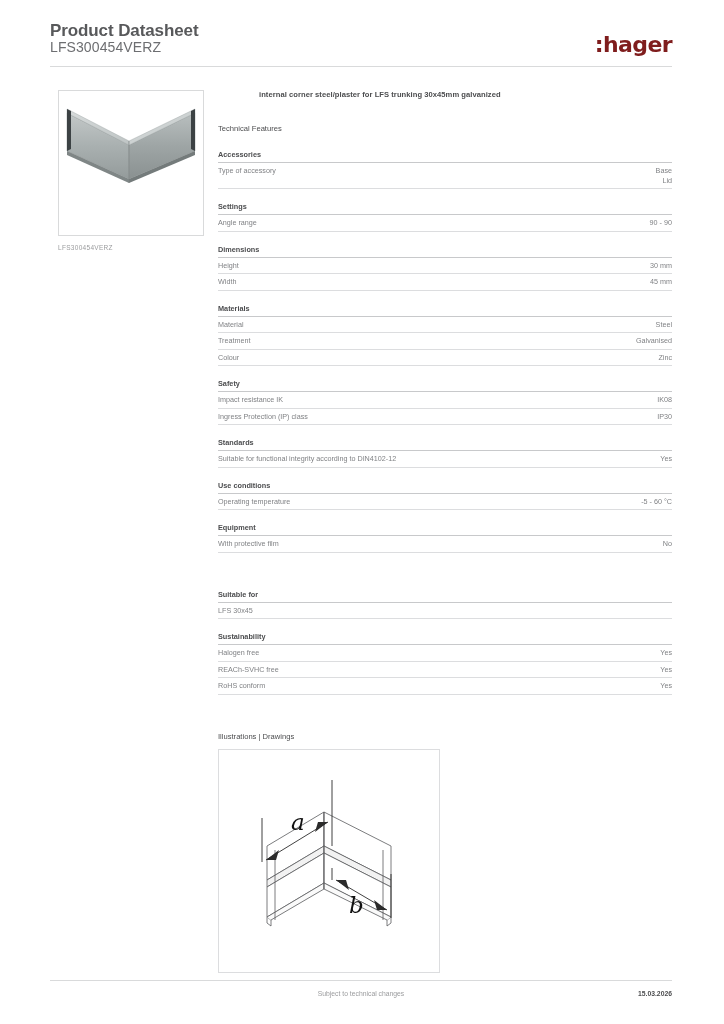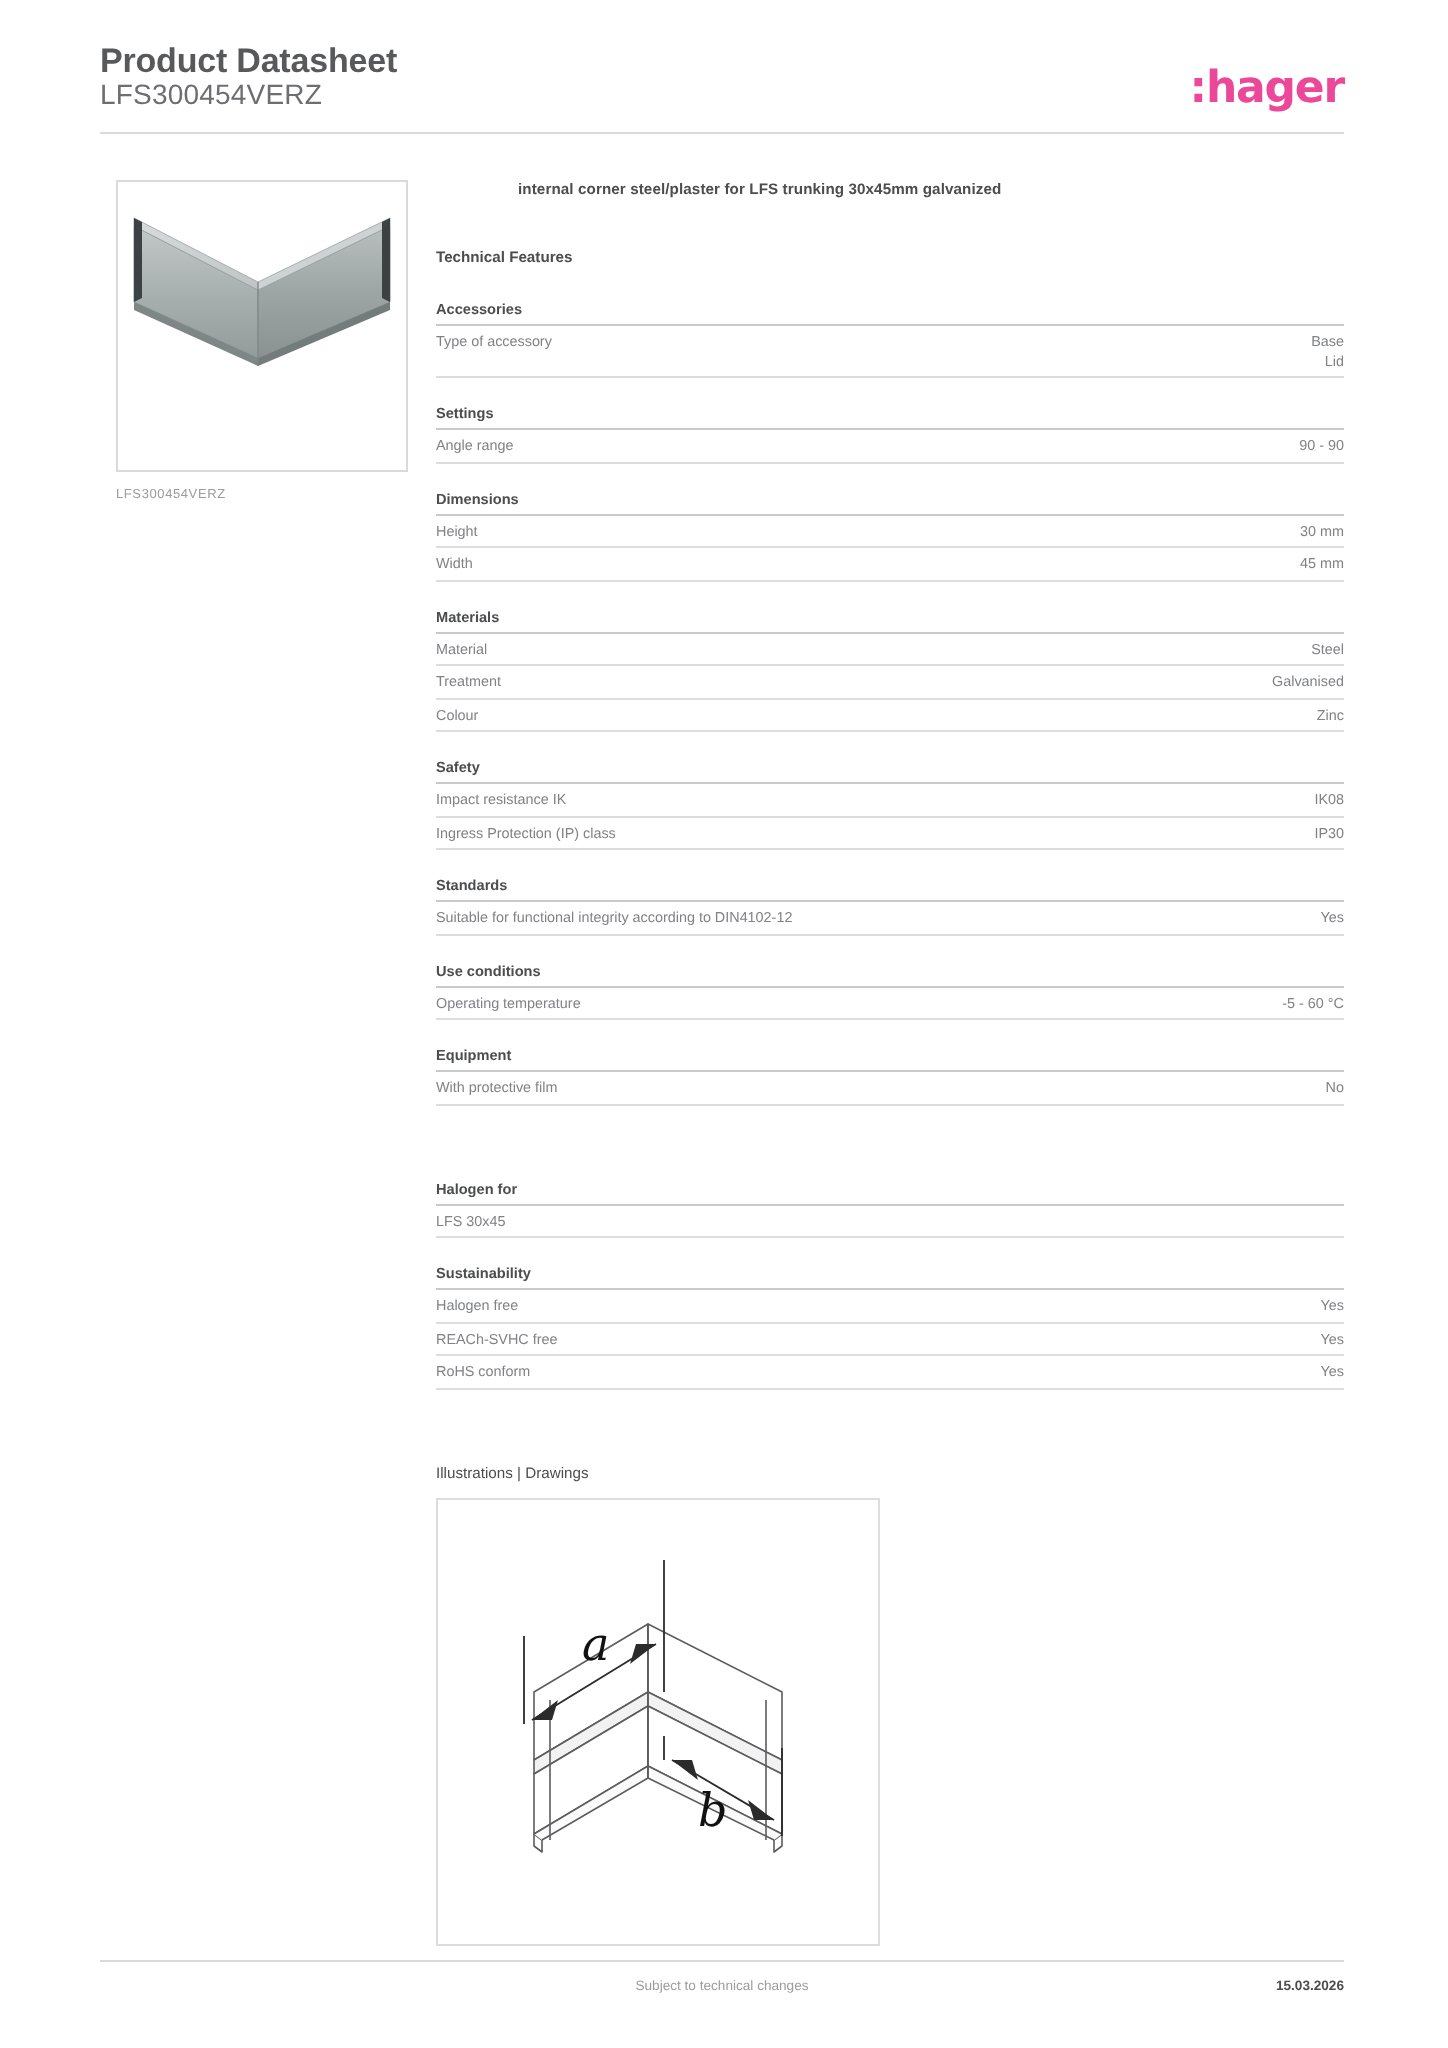--- a/index.html
+++ b/index.html
@@ -35,21 +35,21 @@
     color: #6d6e71;
     line-height: 17px;
     letter-spacing: 0.1px;
   }
   .logo {
     position: absolute;
     right: 0; top: 10px;
     font-size: 22px;
     font-weight: bold;
     letter-spacing: -0.6px;
-    color: #ec4899;
+    color: #7f1d1d;
     font-family: "DejaVu Sans", sans-serif;
   }
   .header-rule {
     position: absolute;
     left: 50px; top: 66px; width: 622px;
     height: 1px; background: #d9dadb;
   }
 
   
   .left-col {
@@ -78,21 +78,21 @@
   .intro {
     font-size: 7.6px;
     font-weight: bold;
     color: #4c4d4f;
     letter-spacing: 0.05px;
     margin-bottom: 25px;
     padding-left: 41px;
   }
   .block-title {
     font-size: 7.6px;
-    font-weight: bold;
+    font-weight: normal;
     color: #4c4d4f;
     margin-bottom: 17px;
     margin-top: 18px;
   }
   .section { margin-bottom: 13px; }
   .section-head {
     font-size: 7.3px;
     font-weight: bold;
     color: #4c4d4f;
     padding-bottom: 3px;
@@ -286,21 +286,21 @@
             <span class="label">With protective film</span>
             <span class="value">No</span>
           </div>
         </div>
       </div>
 
     <div class="spacer-lg"></div>
 
     <div id="sections-after">
         <div class="section">
-          <div class="section-head">Halogen for</div>
+          <div class="section-head">Suitable for</div>
           <div class="row">
             <span class="label">LFS 30x45</span>
             <span class="value"></span>
           </div>
         </div>
         <div class="section">
           <div class="section-head">Sustainability</div>
           <div class="row">
             <span class="label">Halogen free</span>
             <span class="value">Yes</span>

